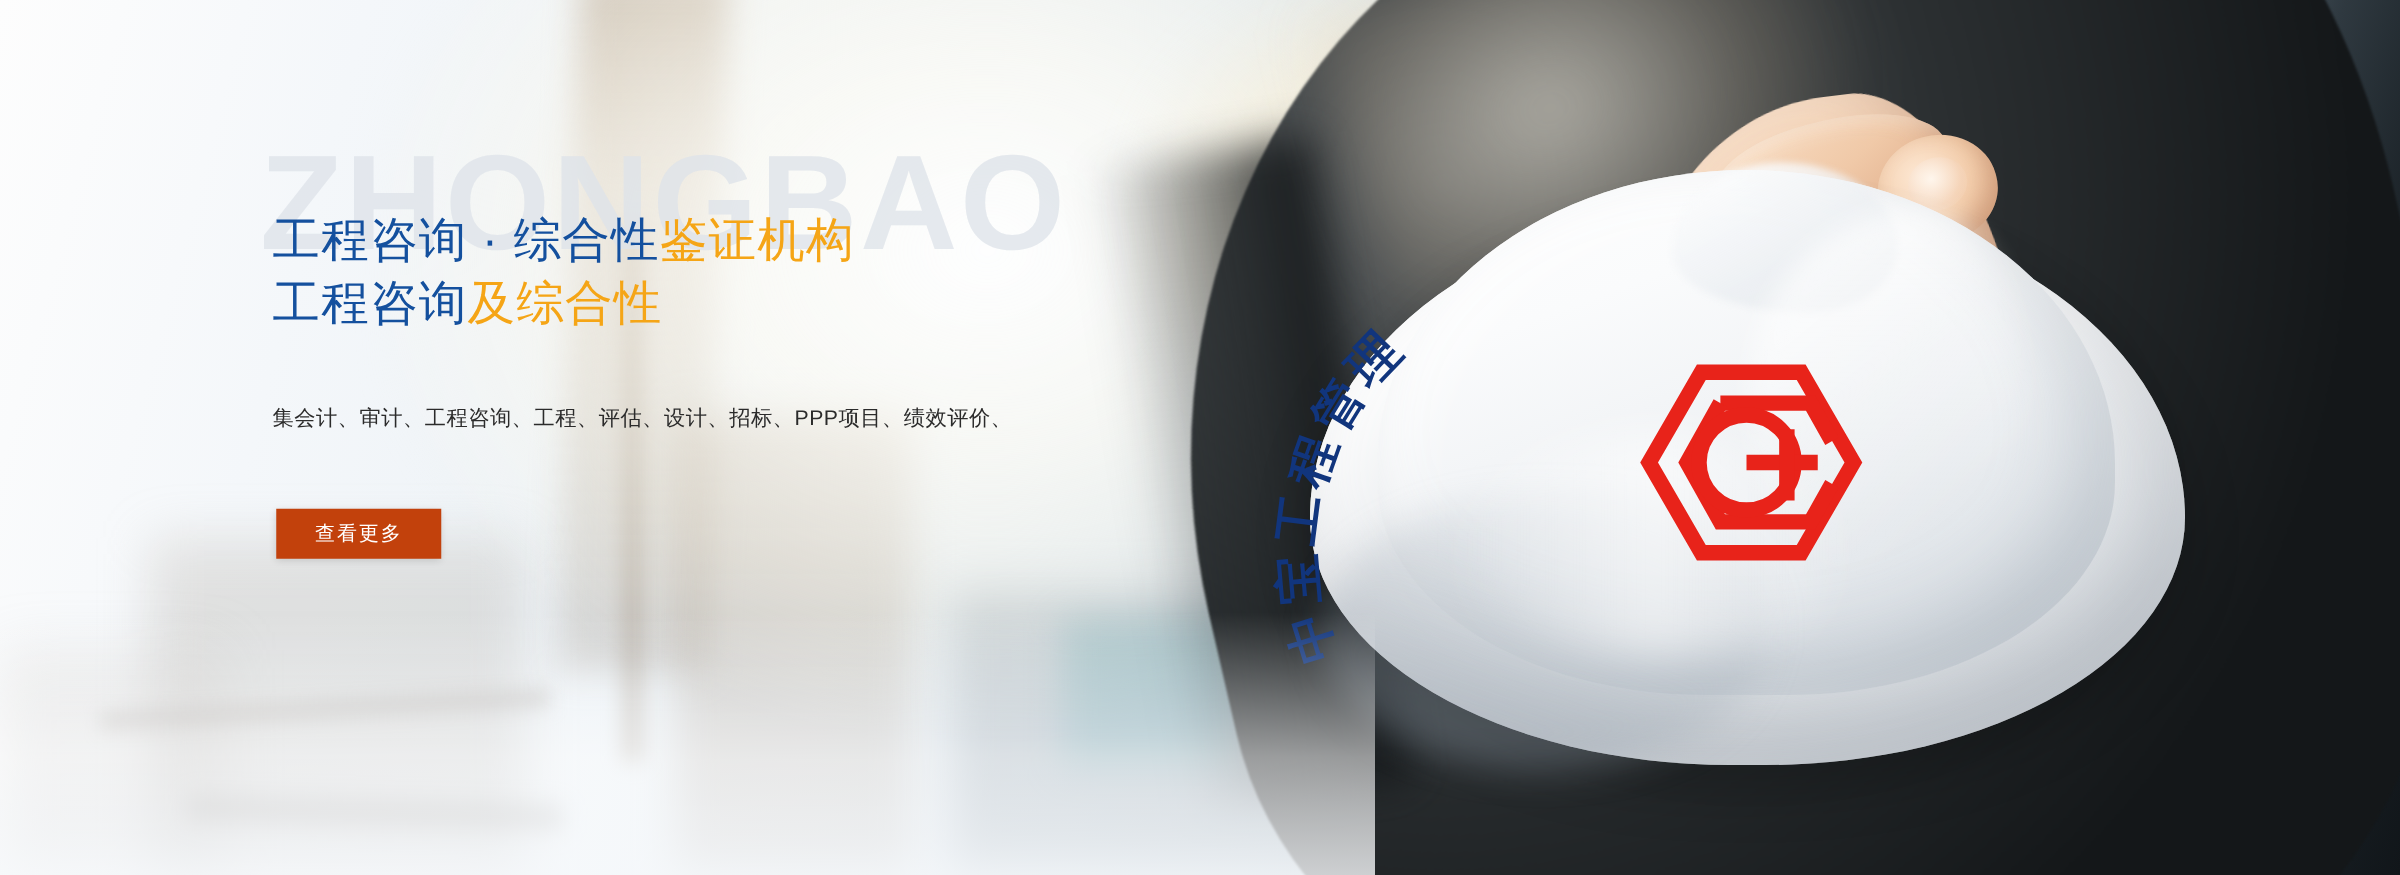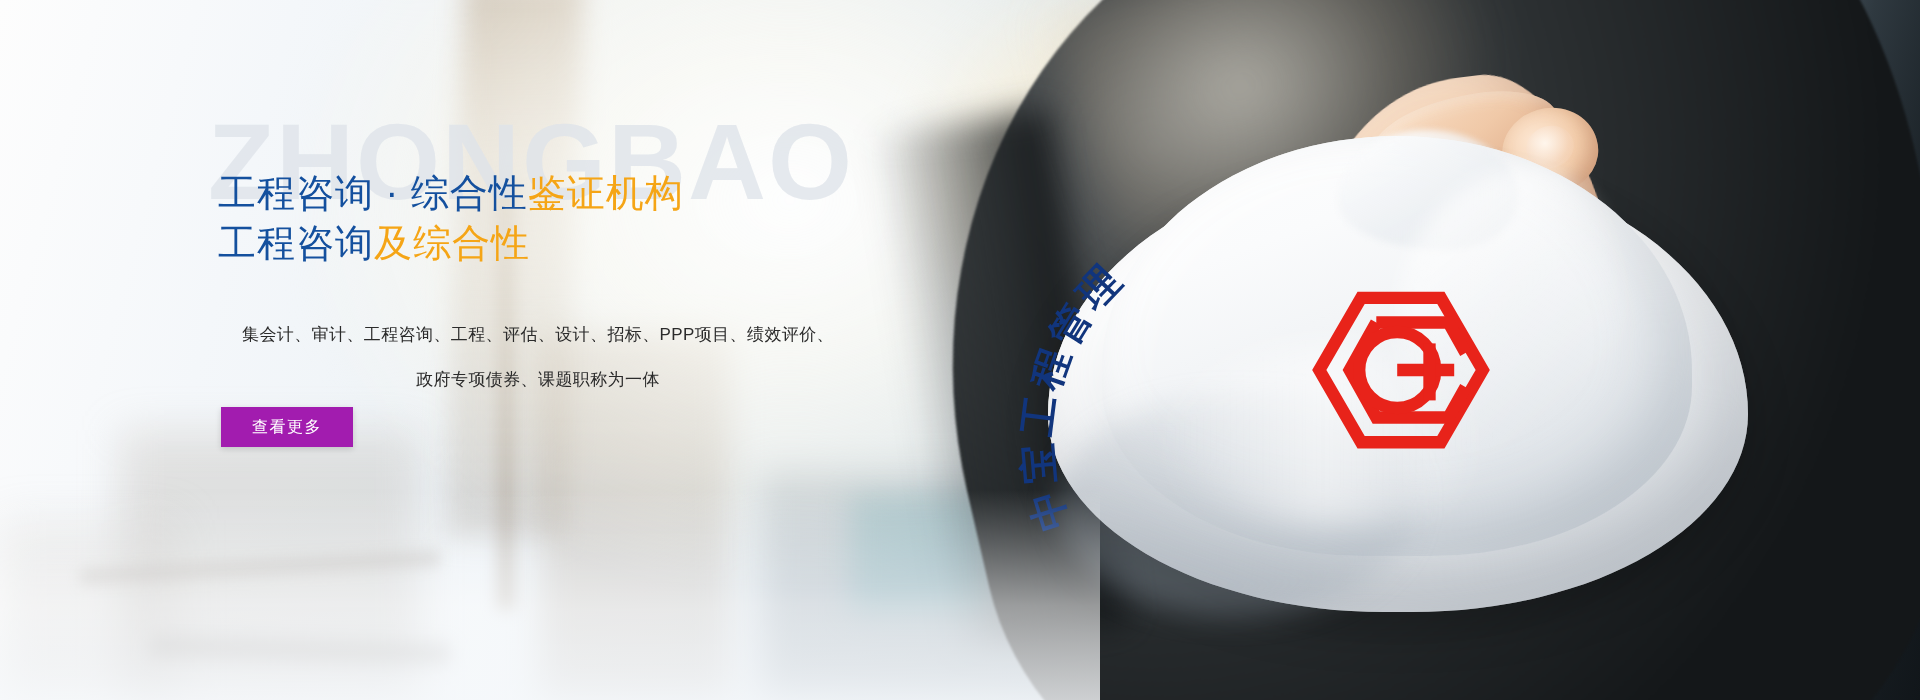--- a/index.html
+++ b/index.html
@@ -251,27 +251,27 @@
 
   .desc {
     position:absolute;
     left:218px; top:312px;
     width:640px;
     font-size:17px;
     line-height:2.65;
     color:#2b2b2b;
     letter-spacing:0.4px;
   }
-  .desc .dl { display:block; white-space:nowrap;text-align:center; }
+  .desc .dl { display:block; white-space:nowrap; }
 
   .cta {
     position:absolute;
     left:221px; top:407px;
     width:132px; height:40px;
-    background:#a21caf;
+    background:#c2410c;
     color:#ffffff;
     font-size:16px;
     letter-spacing:1.5px;
     border:none;
     cursor:pointer;
     display:flex; align-items:center; justify-content:center;
     font-family:"Liberation Sans","DejaVu Sans",sans-serif;
     box-shadow:0 2px 6px rgba(0,0,0,0.15);
   }
 
@@ -354,18 +354,17 @@
     <span class="l1">
       <span class="hl-blue">工程咨询 · 综合性</span><span class="hl-orange">鉴证机构</span>
     </span>
     <span class="l2">
       <span class="hl-blue">工程咨询</span><span class="hl-orange">及综合性</span>
     </span>
   </div>
 
   <div class="desc">
     <span class="dl">集会计、审计、工程咨询、工程、评估、设计、招标、PPP项目、绩效评价、</span>
-    <span class="dl">政府专项债券、课题职称为一体</span>
   </div>
 
   <button class="cta" type="button">查看更多</button>
 
 </div>
 
 </body></html>

